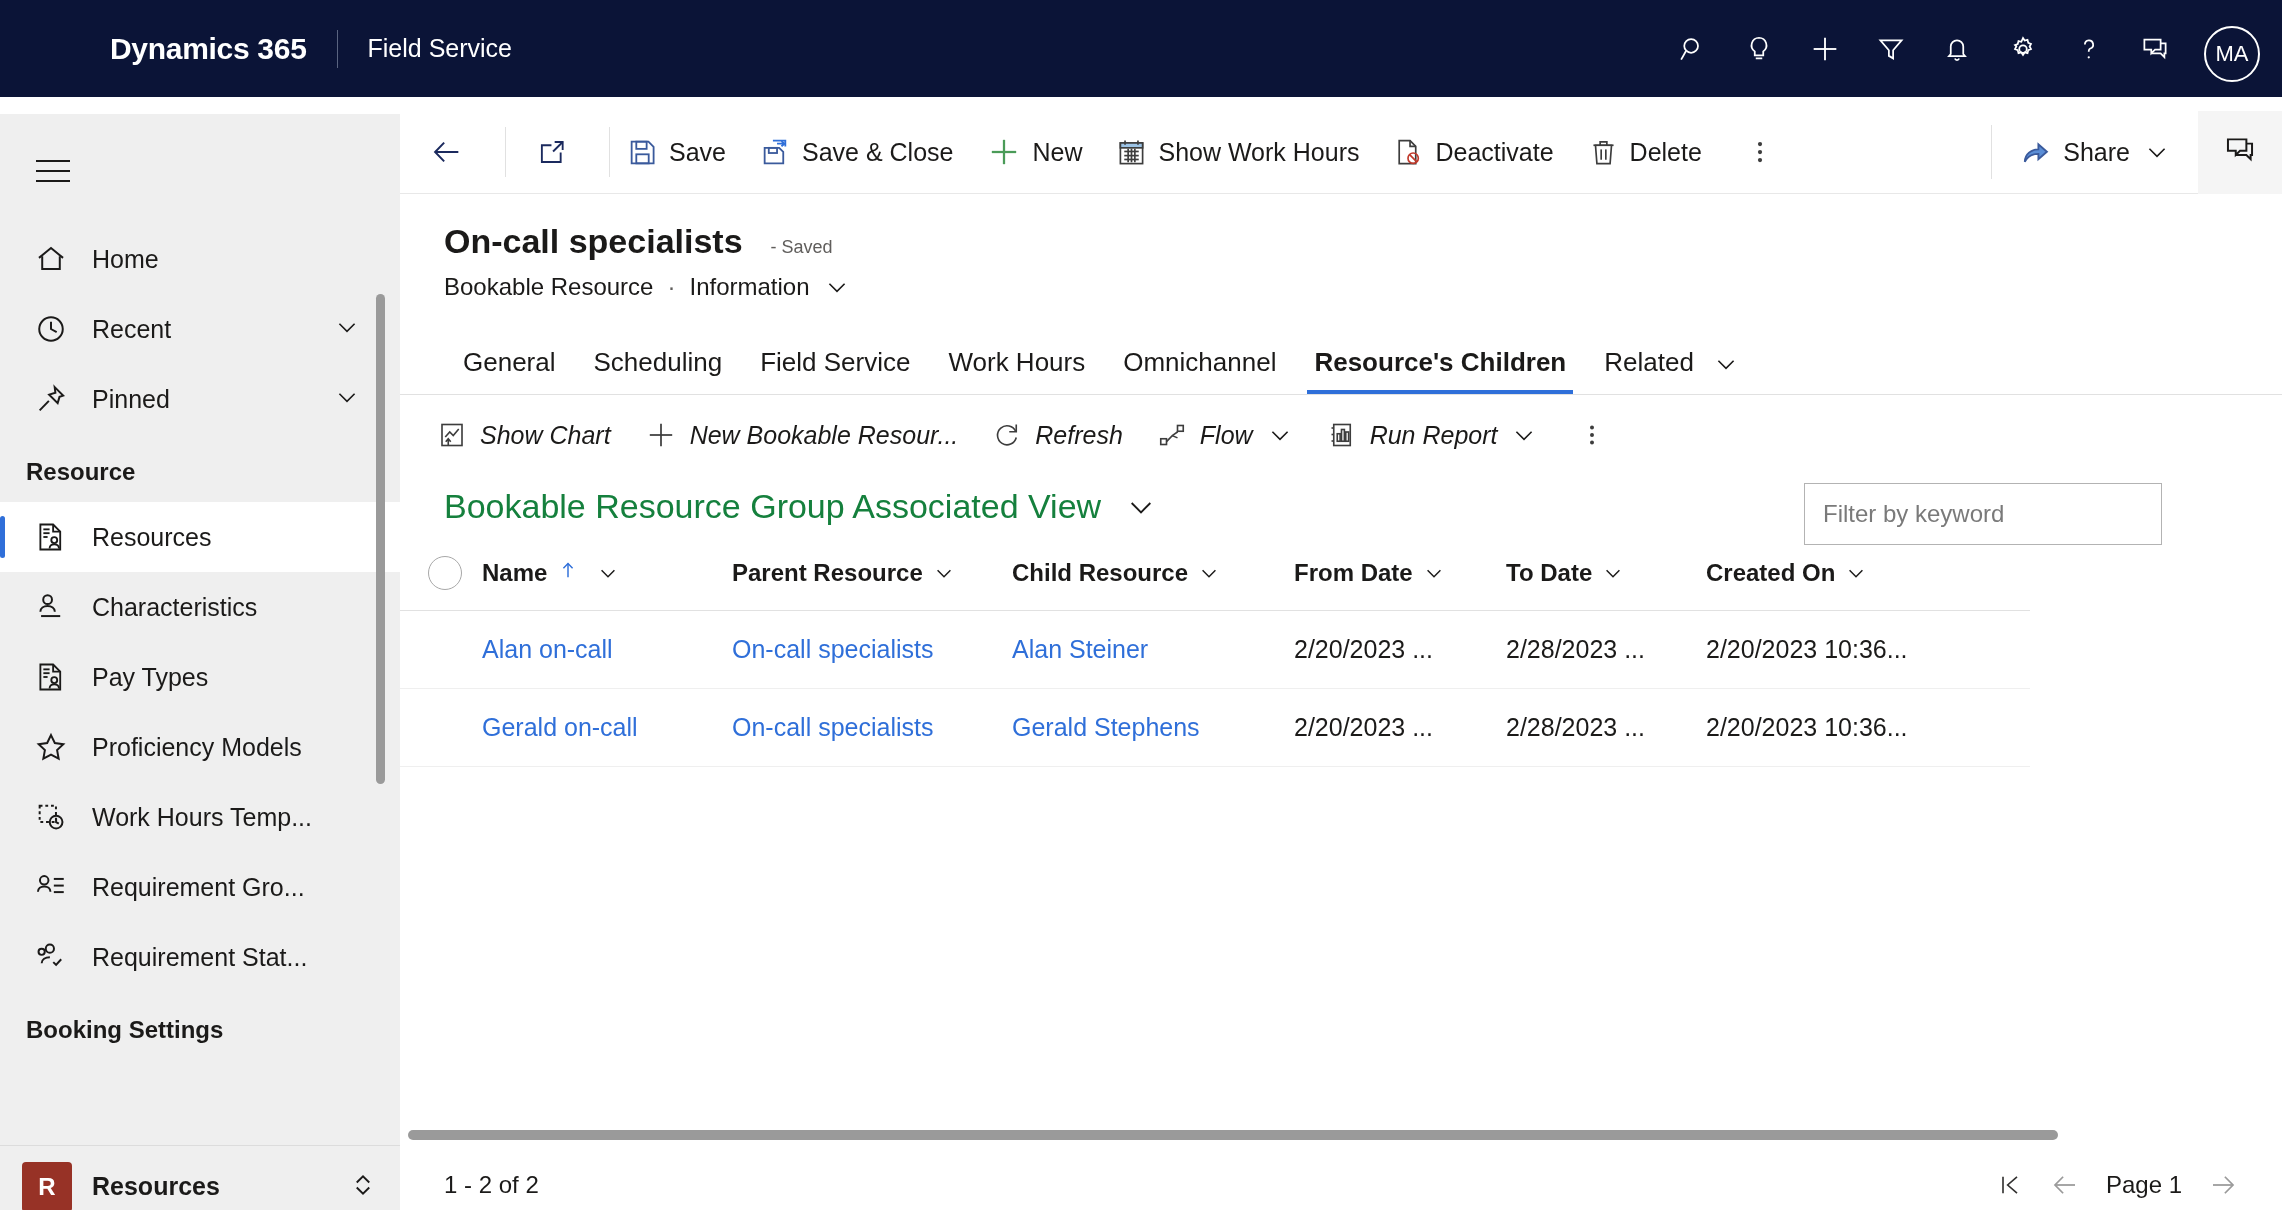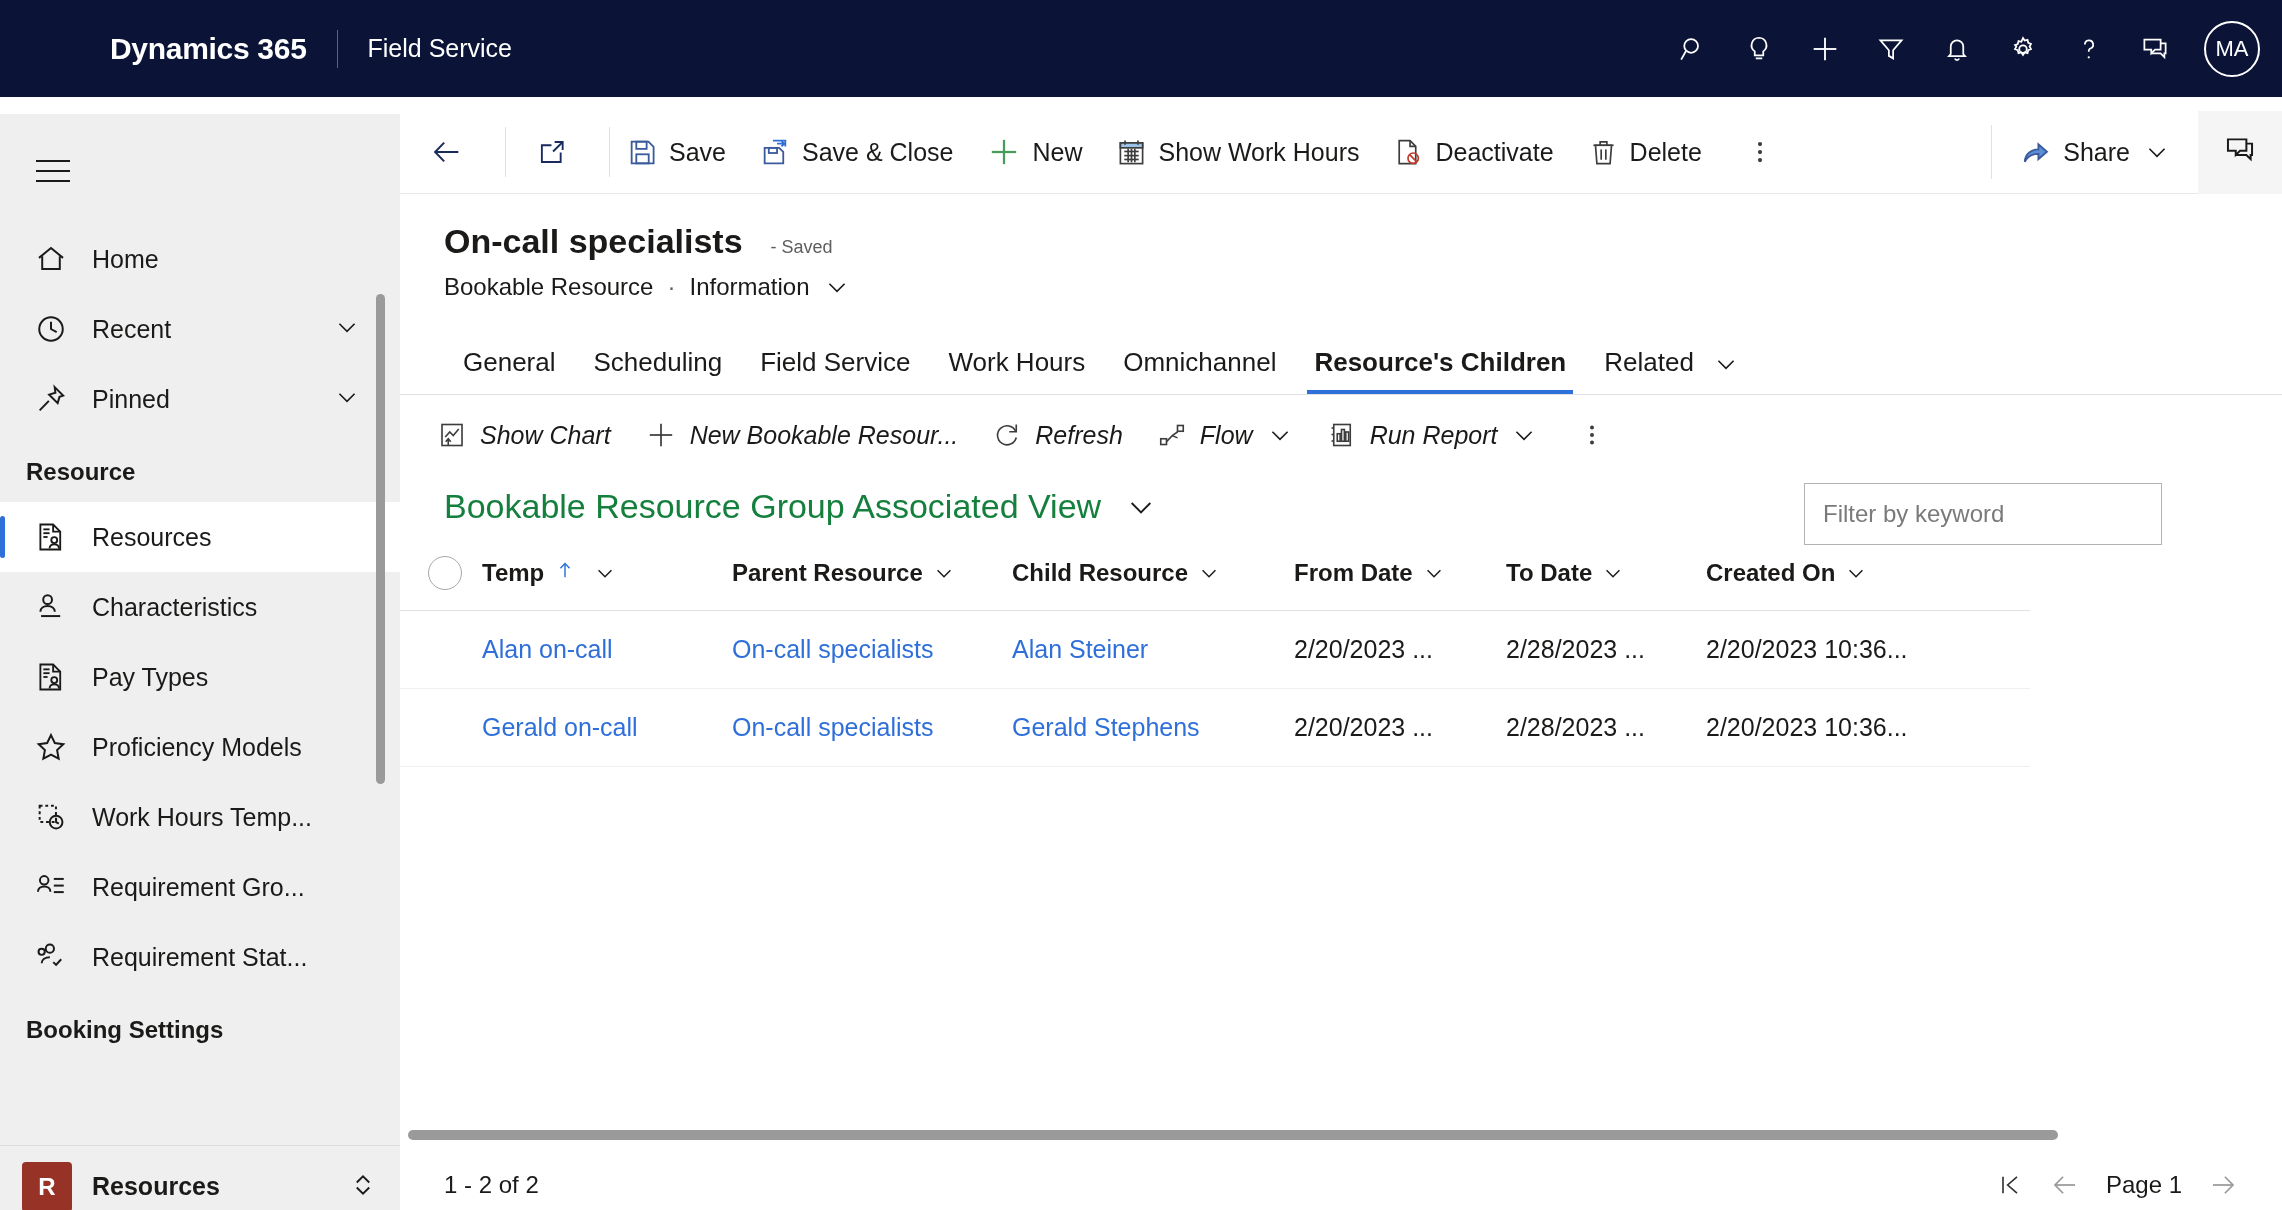--- a/index.html
+++ b/index.html
@@ -18,21 +18,21 @@
   }
   .appbar-left { display: flex; align-items: center; padding-left: 110px; }
   .brand {
     color: #ffffff; font-size: 30px; font-weight: 700; letter-spacing: -0.3px;
   }
   .brand-divider {
     width: 1px; height: 38px; background: #5a6480; margin: 0 30px;
   }
   .app-name { color: #ffffff; font-size: 25px; font-weight: 400; }
   .appbar-right {
-    margin-left: auto; display: flex; align-items: center; gap: 0px; padding-right: 22px;
+    margin-left: auto; display: flex; align-items: flex-end; gap: 0px; padding-right: 22px;
   }
   .ab-icon {
     width: 66px; height: 66px; display: flex; align-items: center; justify-content: center;
     color: #ffffff; cursor: pointer;
   }
   .avatar {
     width: 56px; height: 56px; border-radius: 50%;
     border: 2px solid #ffffff; color: #ffffff;
     display: flex; align-items: center; justify-content: center;
     font-size: 22px; font-weight: 400; margin-left: 16px; cursor: pointer;
@@ -709,21 +709,21 @@
               <col class="cw-to">
               <col class="cw-created">
           </colgroup>
           <thead>
             <tr>
               <th>
                 <div class="selcircle"></div>
               </th>
               <th>
                 <div class="th-inner">
-                  <span>Temp</span>
+                  <span>Name</span>
                   <span class="sortarrow">
                     <svg width="22" height="22" viewBox="0 0 24 24" fill="none" stroke="currentColor" stroke-width="1.6">
                         <line x1="12" y1="20" x2="12" y2="5"></line>
                         <path d="M7 10l5-5 5 5"></path>
                       </svg>
                   </span>
                   <span class="hdr-caret">
                     <svg width="22" height="22" viewBox="0 0 24 24" fill="none" stroke="currentColor" stroke-width="1.6">
                         <path d="M5 9l7 7 7-7"></path>
                       </svg>

